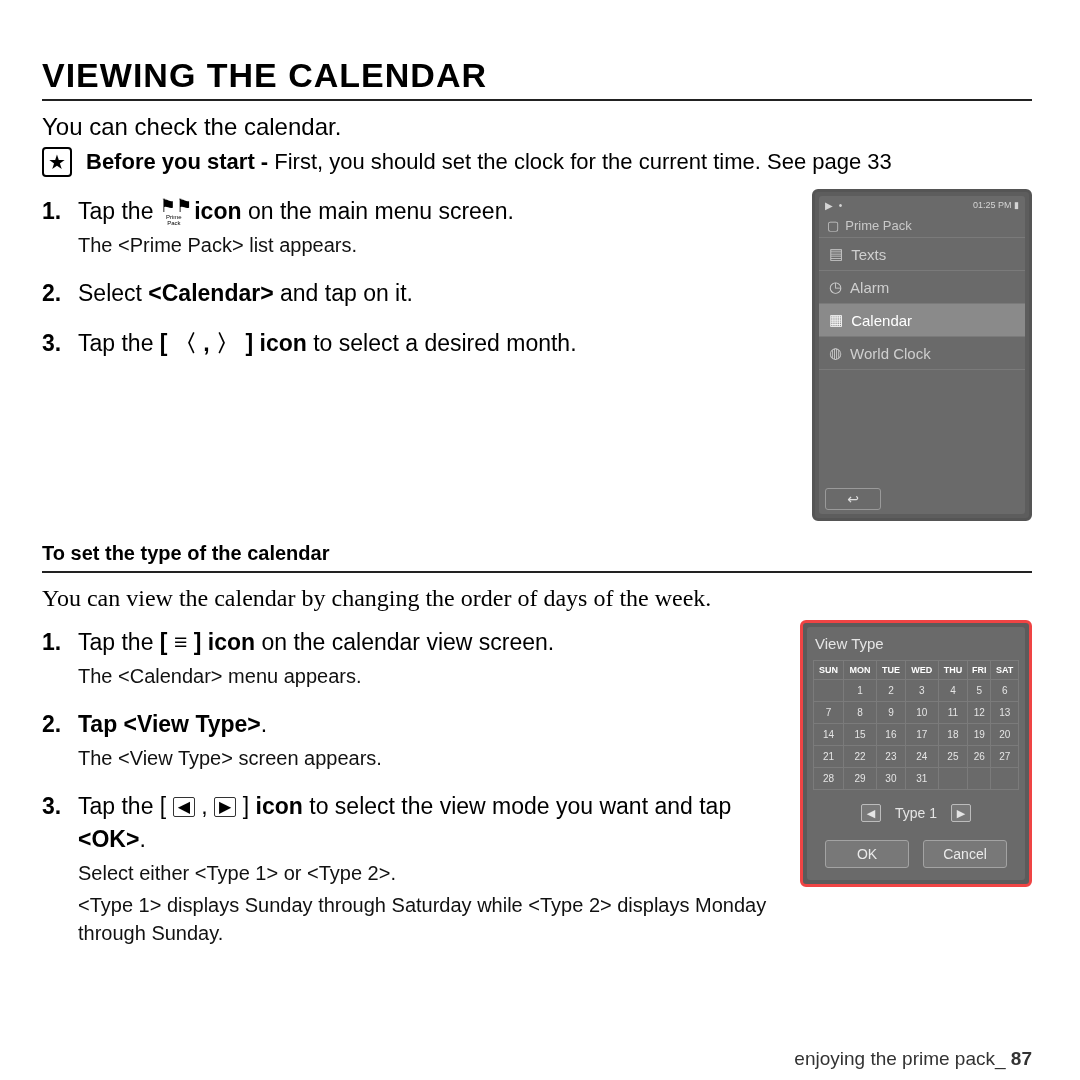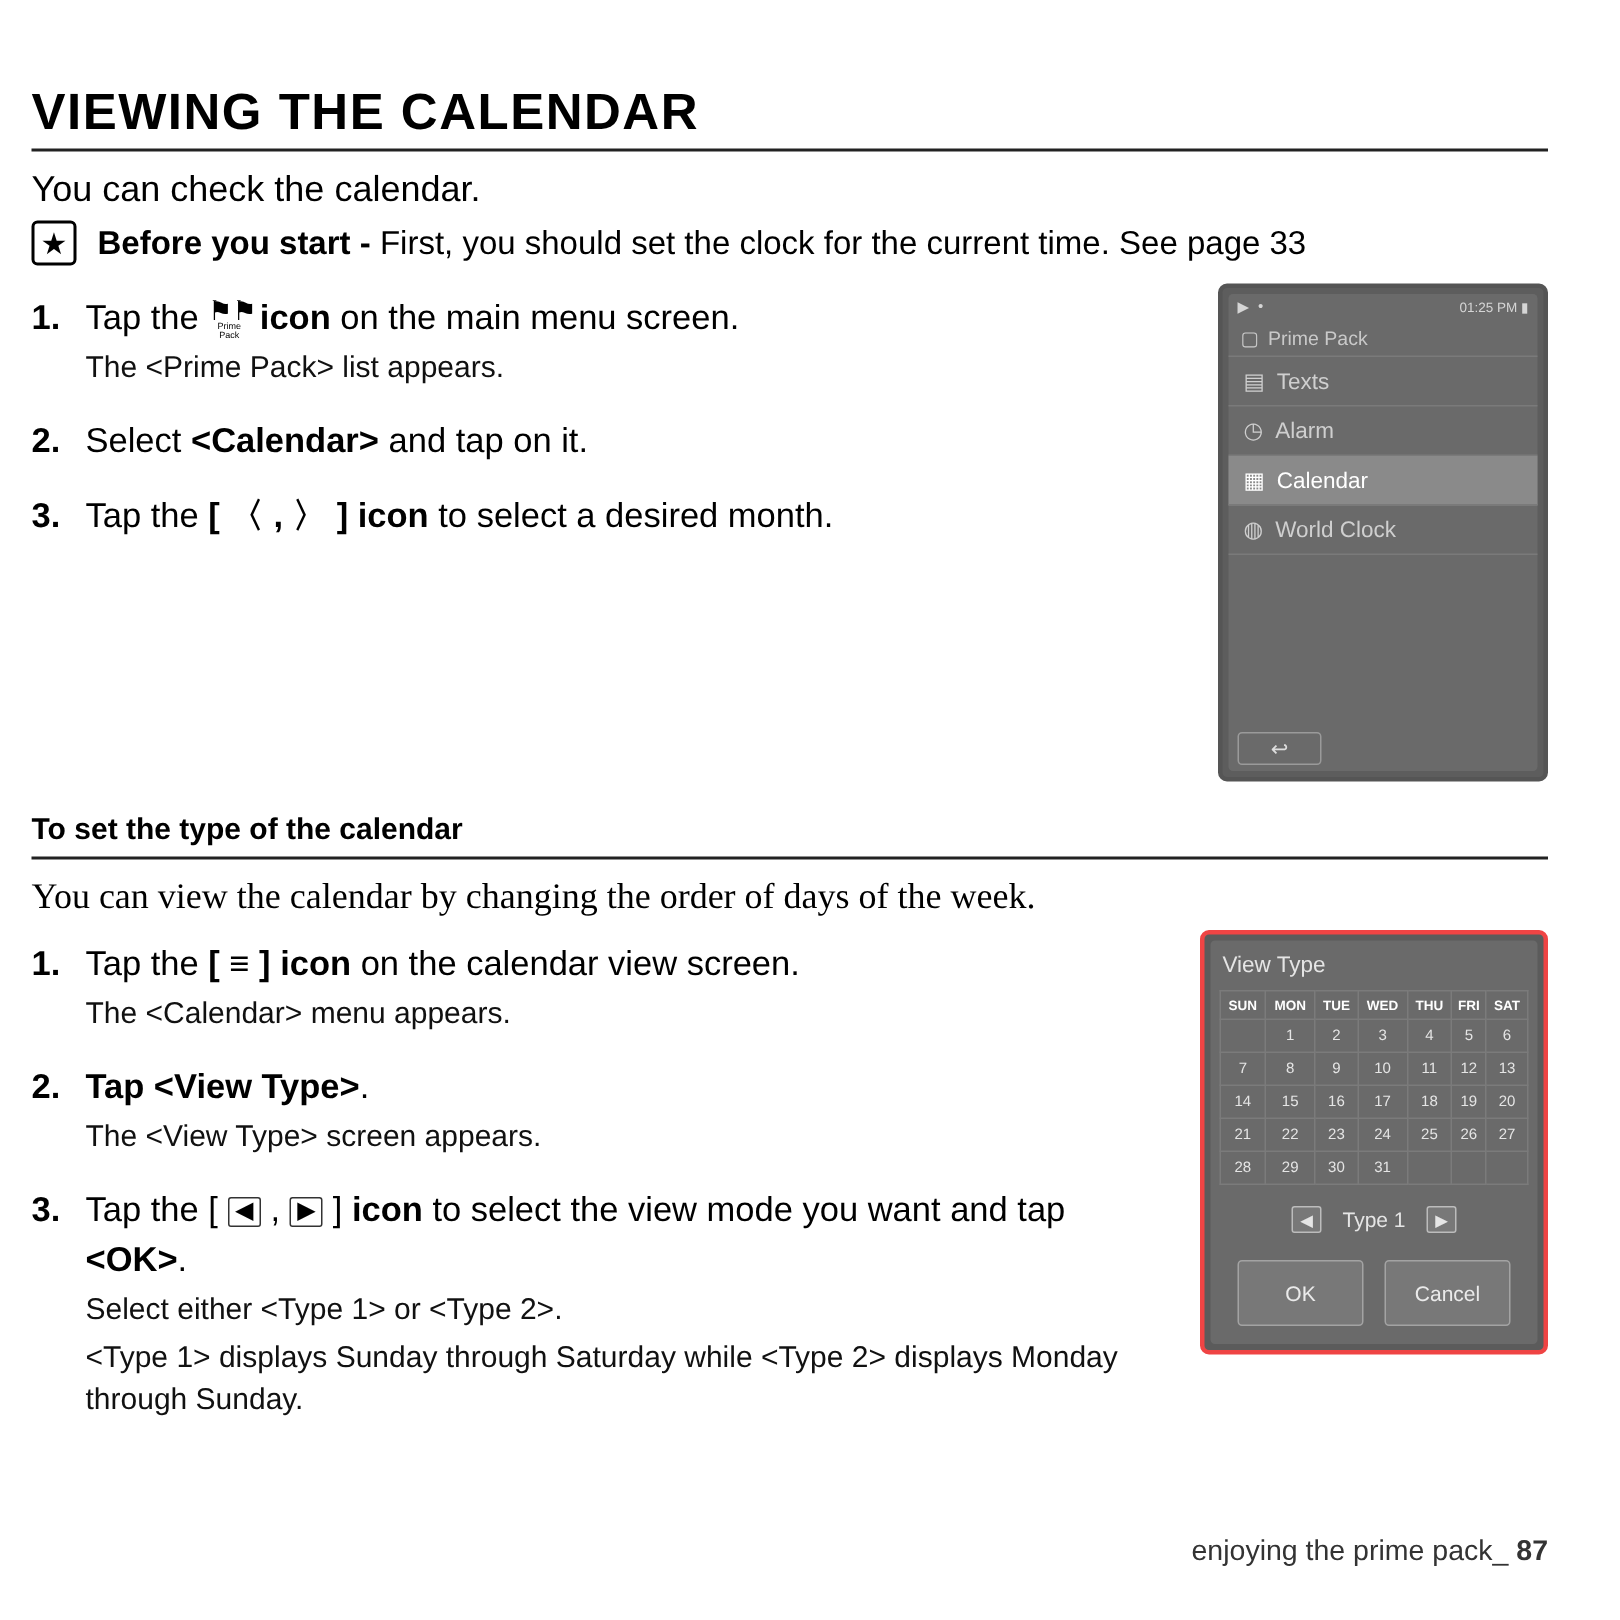--- a/index.html
+++ b/index.html
@@ -1,17 +1,17 @@
 <!DOCTYPE html>
 <html><head>
 <meta charset="utf-8">
 <style>
   * { box-sizing: border-box; margin: 0; padding: 0; }
   html, body { width: 1080px; height: 1080px; background: #fff; font-family: Arial, Helvetica, sans-serif; color: #000; }
-  .page { padding: 56px 48px 24px 21px; position: relative; height: 100%; }
+  .page { padding: 56px 48px 24px 42px; position: relative; height: 100%; }
 
   h1.title { font-size: 34px; letter-spacing: 1px; font-weight: 700; margin-bottom: 4px; }
   .rule { border: none; border-top: 2px solid #222; margin-bottom: 12px; }
 
   .intro { font-size: 24px; margin: 8px 0 6px 0; }
 
   .before-row { display: flex; align-items: flex-start; gap: 14px; margin: 4px 0 12px 0; }
   .star-badge { width: 30px; height: 30px; border: 2px solid #000; border-radius: 4px; display: flex; align-items: center; justify-content: center; flex: none; font-size: 20px; }
   .before-text { font-size: 22px; line-height: 1.35; }
   .before-text .lead { font-weight: 700; }
@@ -54,23 +54,23 @@
   .device2 { width: 232px; border: 3px solid #ef4444; border-radius: 6px; background: #5b5b5b; padding: 4px; }
   .device2 .screen2 { background: #6a6a6a; border-radius: 3px; padding: 6px; }
   .d2-title { color: #e5e5e5; font-size: 15px; padding: 2px 2px 8px 2px; }
   .cal { width: 100%; border-collapse: collapse; font-size: 10px; color: #e5e5e5; }
   .cal th { font-size: 9px; font-weight: 700; color: #fff; padding: 4px 0; border: 1px solid #7b7b7b; background: #6a6a6a; }
   .cal td { text-align: center; padding: 5px 0; border: 1px solid #7b7b7b; }
   .cal td.empty { color: transparent; }
   .type-row { display: flex; align-items: center; justify-content: center; gap: 14px; padding: 14px 0 12px 0; color: #e5e5e5; font-size: 14px; }
   .arrow-btn { width: 20px; height: 18px; border: 1px solid #bcbcbc; border-radius: 2px; display: flex; align-items: center; justify-content: center; font-size: 11px; background: #787878; }
   .btn-row { display: flex; gap: 14px; justify-content: center; padding: 6px 0 6px 0; }
-  .pill { width: 84px; height: 44px; border: 1px solid #a3a3a3; border-radius: 3px; background: #787878; color: #eaeaea; font-size: 14px; display: flex; align-items: center; justify-content: center; }
-
-  .footer { position: absolute; bottom: 34px; right: 48px; font-size: 19px; color: #333; }
+  .pill { width: 84px; height: 28px; border: 1px solid #a3a3a3; border-radius: 3px; background: #787878; color: #eaeaea; font-size: 14px; display: flex; align-items: center; justify-content: center; }
+
+  .footer { position: absolute; bottom: 10px; right: 48px; font-size: 19px; color: #333; }
   .footer .pg { font-weight: 700; }
 </style>
 </head>
 <body>
 
 <div class="page">
 
   <h1 class="title">VIEWING THE CALENDAR</h1>
   <hr class="rule">
 

